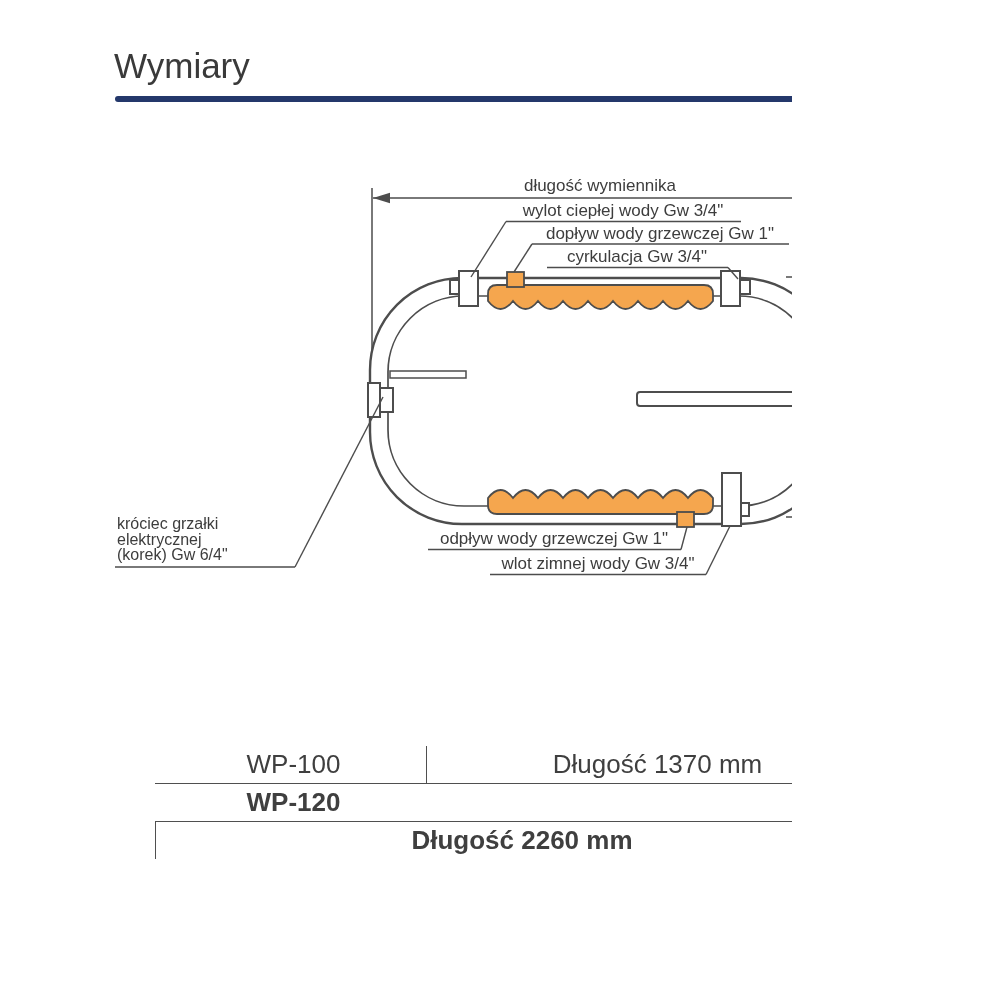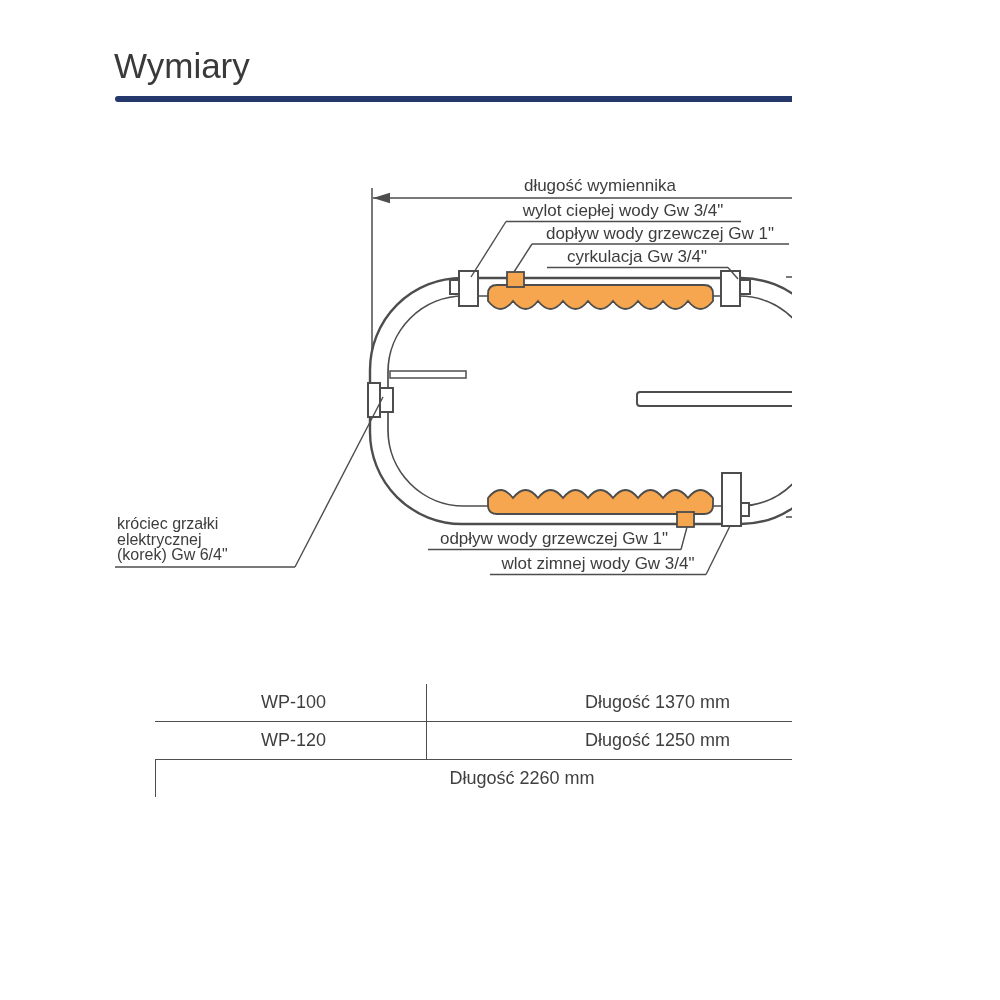--- a/index.html
+++ b/index.html
@@ -17,24 +17,24 @@
   .arr{fill:#4d4d4d;stroke:none;}
   .shell{fill:#ffffff;stroke:#4d4d4d;stroke-width:2.4;}
   .shell-in{fill:#ffffff;stroke:#4d4d4d;stroke-width:1.7;}
   .fit{fill:#ffffff;stroke:#4d4d4d;stroke-width:2;}
   .fit-thin{fill:#ffffff;stroke:#4d4d4d;stroke-width:1.5;}
   .coil{stroke:#4d4d4d;stroke-width:1.8;}
   .lbl{font-family:"Liberation Sans",sans-serif;font-size:17px;fill:#3d3d3d;}
   .lbl-sm{font-family:"Liberation Sans",sans-serif;font-size:16px;fill:#3d3d3d;}
 
   
-  .spec-table{position:absolute;left:155px;top:684px;width:733px;color:#3f3f3f;
-              font-size:18px;}
+  .spec-table{position:absolute;left:155px;top:746px;width:733px;color:#3f3f3f;
+              font-size:26px;}
   .spec-row{display:flex;height:37px;line-height:37px;}
-  .spec-row + .spec-row{border-top:1.6px solid #4f4f4f;}
+  .spec-row + .spec-row{border-top:1.6px solid #4f4f4f;font-weight:bold;}
   .cell{text-align:center;white-space:nowrap;}
   .cell-model{width:271px;padding-left:6px;box-sizing:border-box;}
   .cell-length{flex:1;border-left:1.6px solid #4f4f4f;}
 </style>
 </head>
 <body>
 
 <div class="page">
 
   <h1 class="title">Wymiary</h1>
@@ -136,20 +136,19 @@
     </g>
   </svg>
 
   <div class="spec-table">
     <div class="spec-row">
       <div class="cell cell-model">WP-100</div>
       <div class="cell cell-length">Długość 1370 mm</div>
     </div>
     <div class="spec-row">
       <div class="cell cell-model">WP-120</div>
-      <div class="cell cell-length">Długość 1250 mm</div>
     </div>
     <div class="spec-row">
       <div class="cell cell-length">Długość 2260 mm</div>
     </div>
   </div>
 
 </div>
 
 </body></html>

